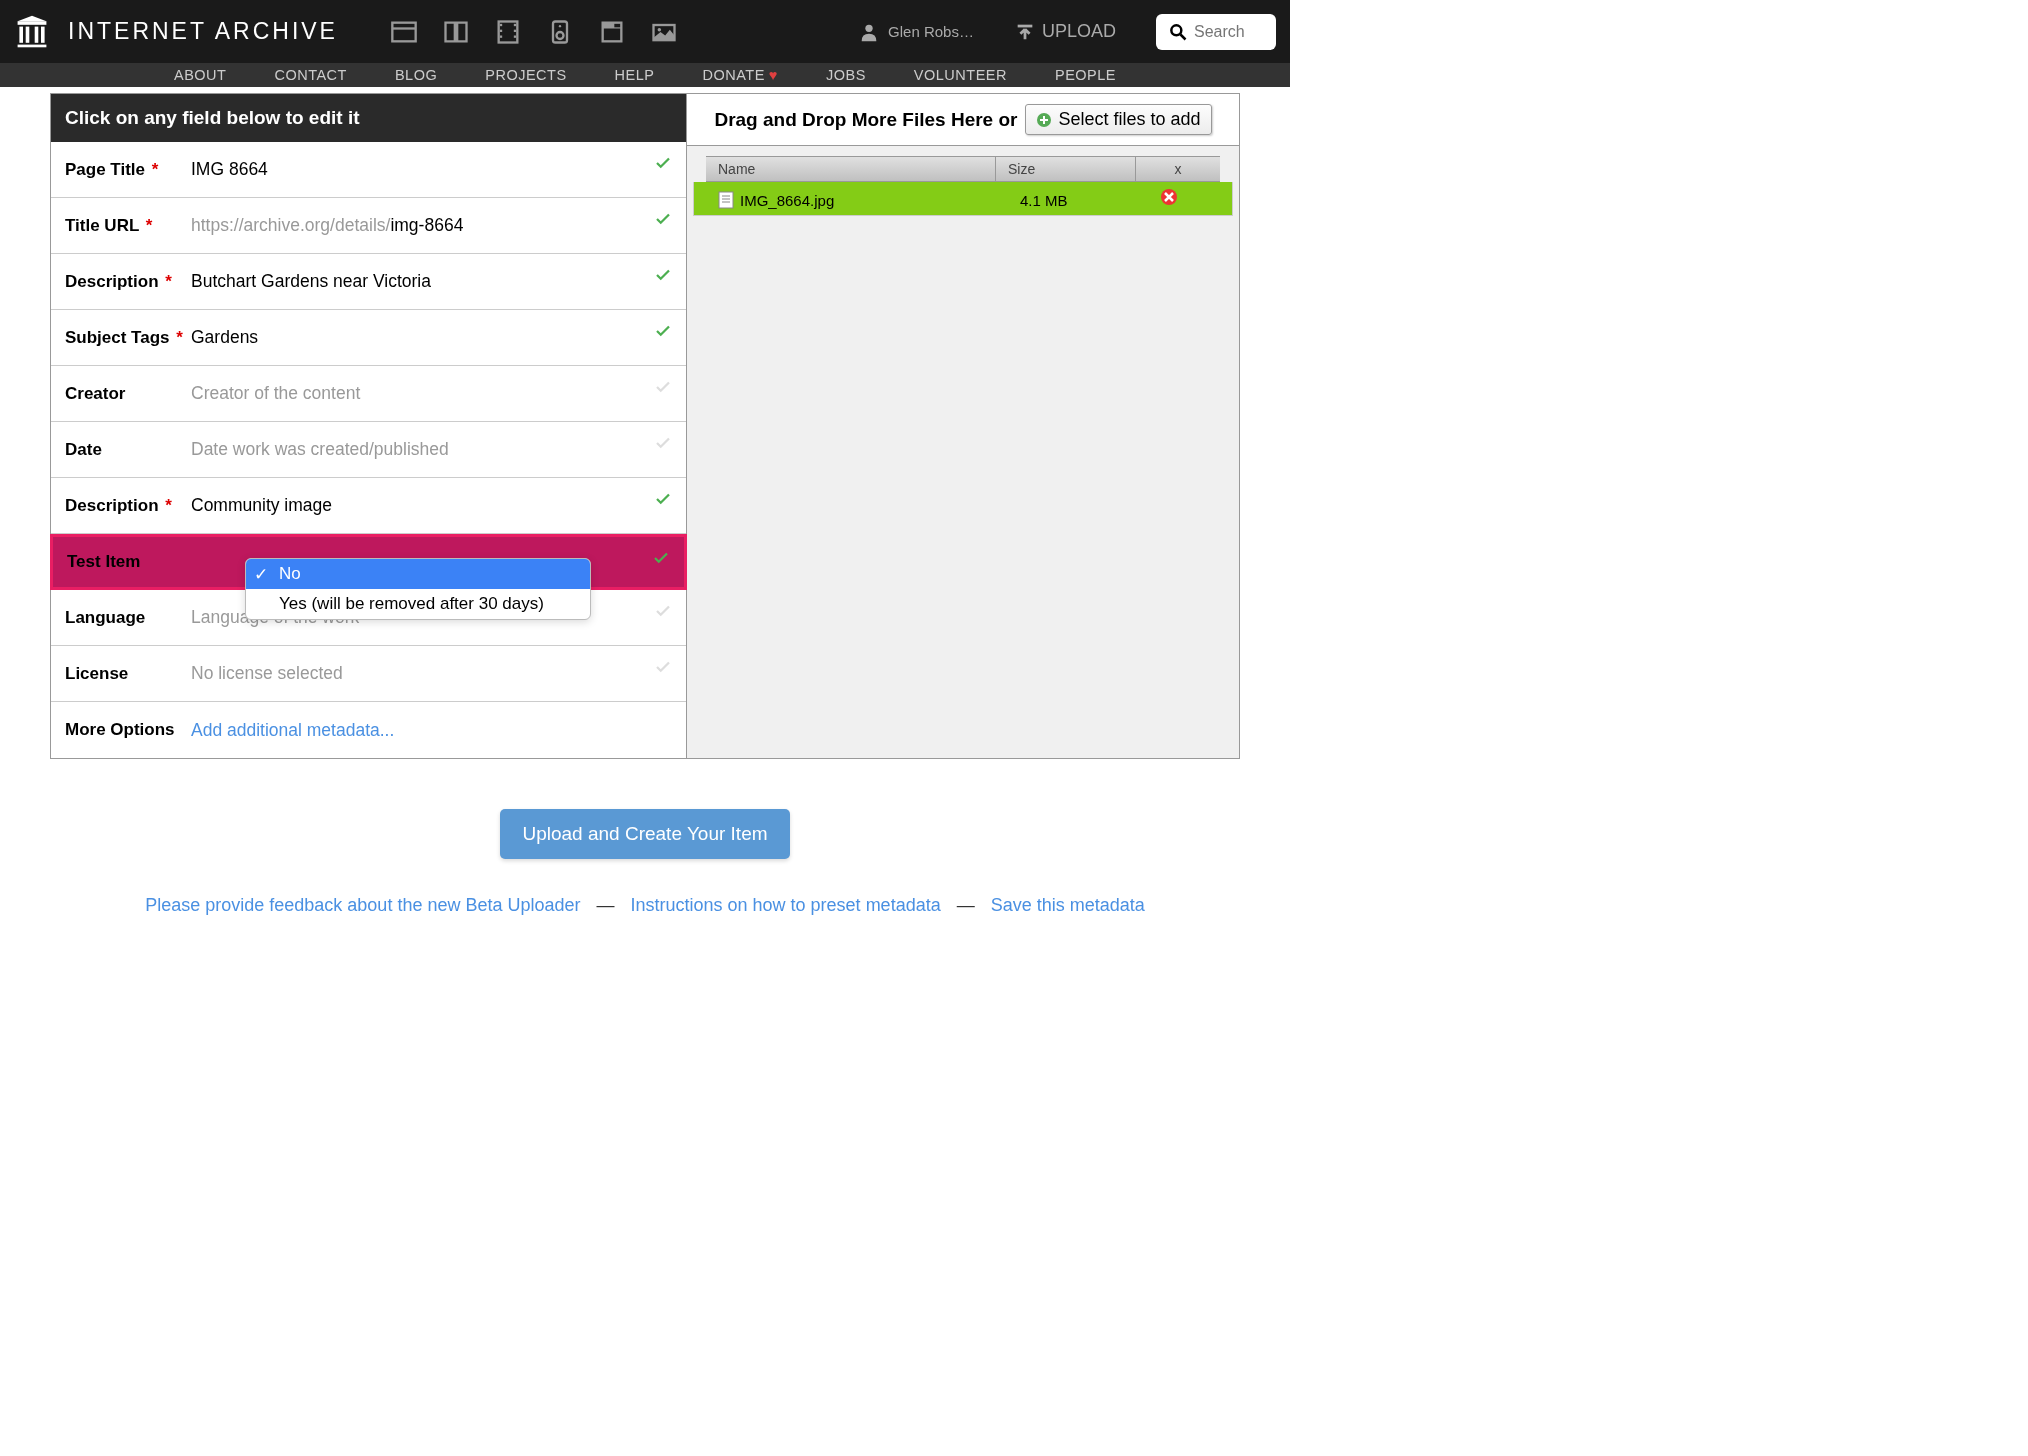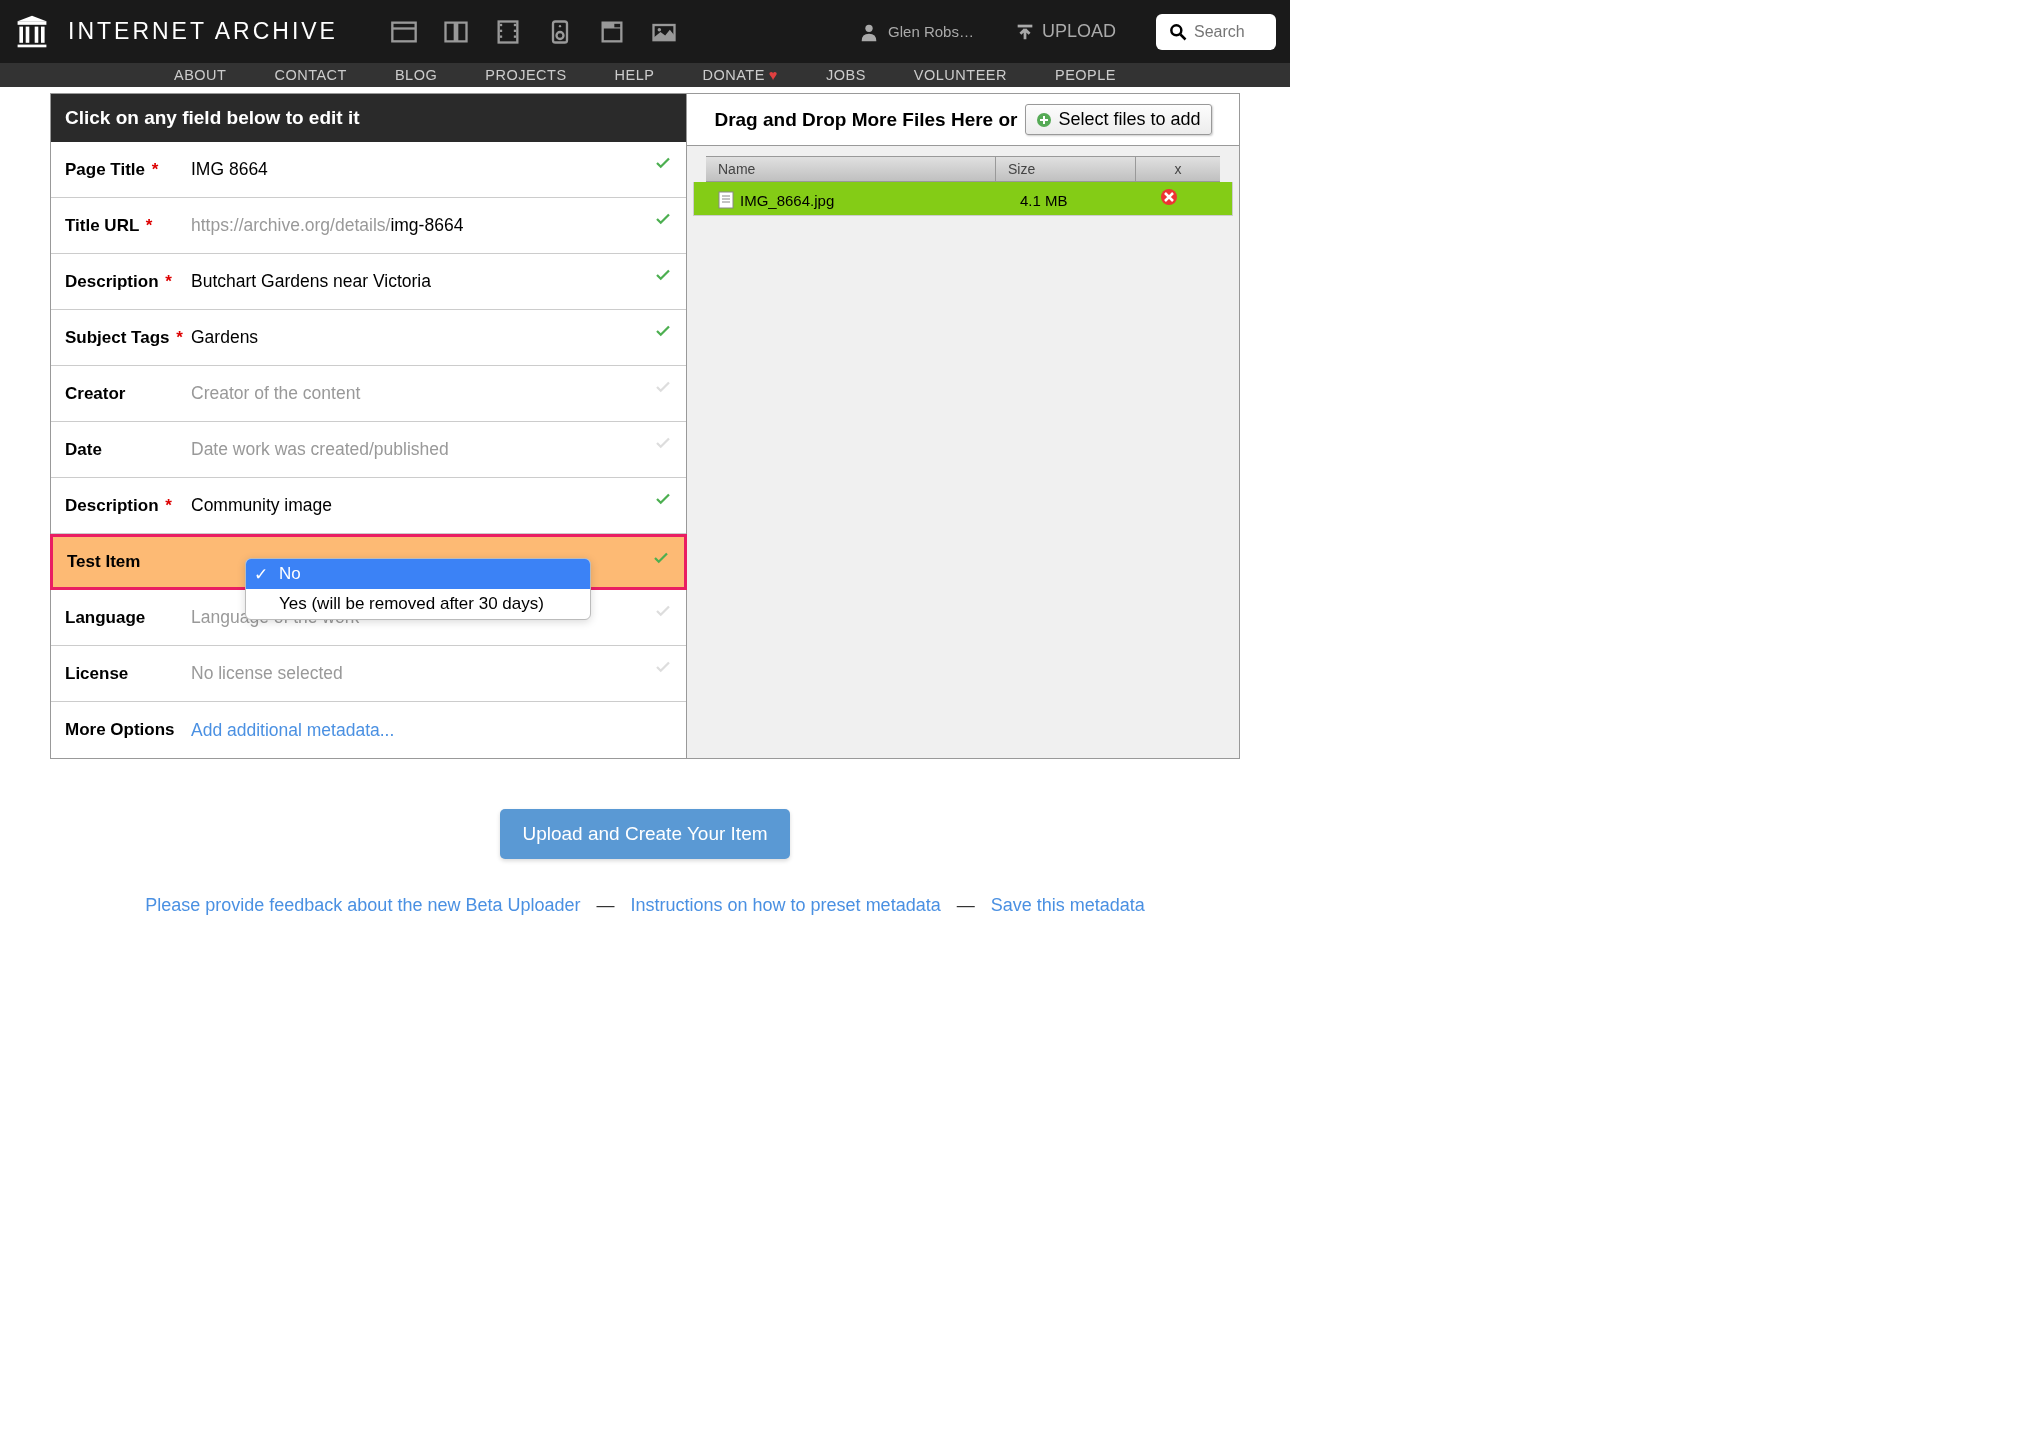--- a/index.html
+++ b/index.html
@@ -41,21 +41,21 @@
 .field-value { flex: 1; font-size: 17.5px; color: #000; }
 .field-placeholder { color: #999; }
 .url-prefix { color: #999; }
 .url-slug { color: #000; }
 .check { position: absolute; right: 14px; top: 12px; width: 18px; height: 18px; }
 .check.green { fill: #4caf50; stroke: #4caf50; }
 .check.gray { fill: #ddd; stroke: #ddd; }
 .more-opt-link { color: #4a90e2; font-size: 17.5px; cursor: pointer; }
 
 
-.field-row.highlight { border: 3px solid #e91e63; border-top: 3px solid #e91e63; border-bottom: 3px solid #e91e63; background: #fdba74; margin: 0 -1px; padding: 12px 14px 13px; }
+.field-row.highlight { border: 3px solid #e91e63; border-top: 3px solid #e91e63; border-bottom: 3px solid #e91e63; background: #be185d; margin: 0 -1px; padding: 12px 14px 13px; }
 .dropdown { position: absolute; left: 192px; top: 21px; background: #fff; border: 1px solid #bbb; border-radius: 6px; box-shadow: 0 2px 8px rgba(0,0,0,0.15); width: 346px; z-index: 10; overflow: hidden; }
 .dropdown-item { padding: 5px 10px 5px 33px; font-size: 17px; position: relative; cursor: pointer; }
 .dropdown-item.selected { background: #3b82f6; color: #fff; }
 .dropdown-item.selected::before { content: "✓"; position: absolute; left: 8px; top: 5px; }
 
 
 .right-panel { flex: 1; background: #f0f0f0; display: flex; flex-direction: column; }
 .drop-header { padding: 10px 12px; display: flex; align-items: center; justify-content: center; gap: 8px; font-size: 19px; font-weight: 700; background: #fff; border-bottom: 1px solid #999; }
 .select-btn { background: linear-gradient(#fdfdfd, #ececec); border: 1px solid #999; border-radius: 3px; padding: 4px 10px; font-size: 18px; font-weight: 400; cursor: pointer; display: inline-flex; align-items: center; gap: 6px; box-shadow: 1px 1px 2px rgba(0,0,0,0.2); }
 .plus-circ { width: 16px; height: 16px; }

